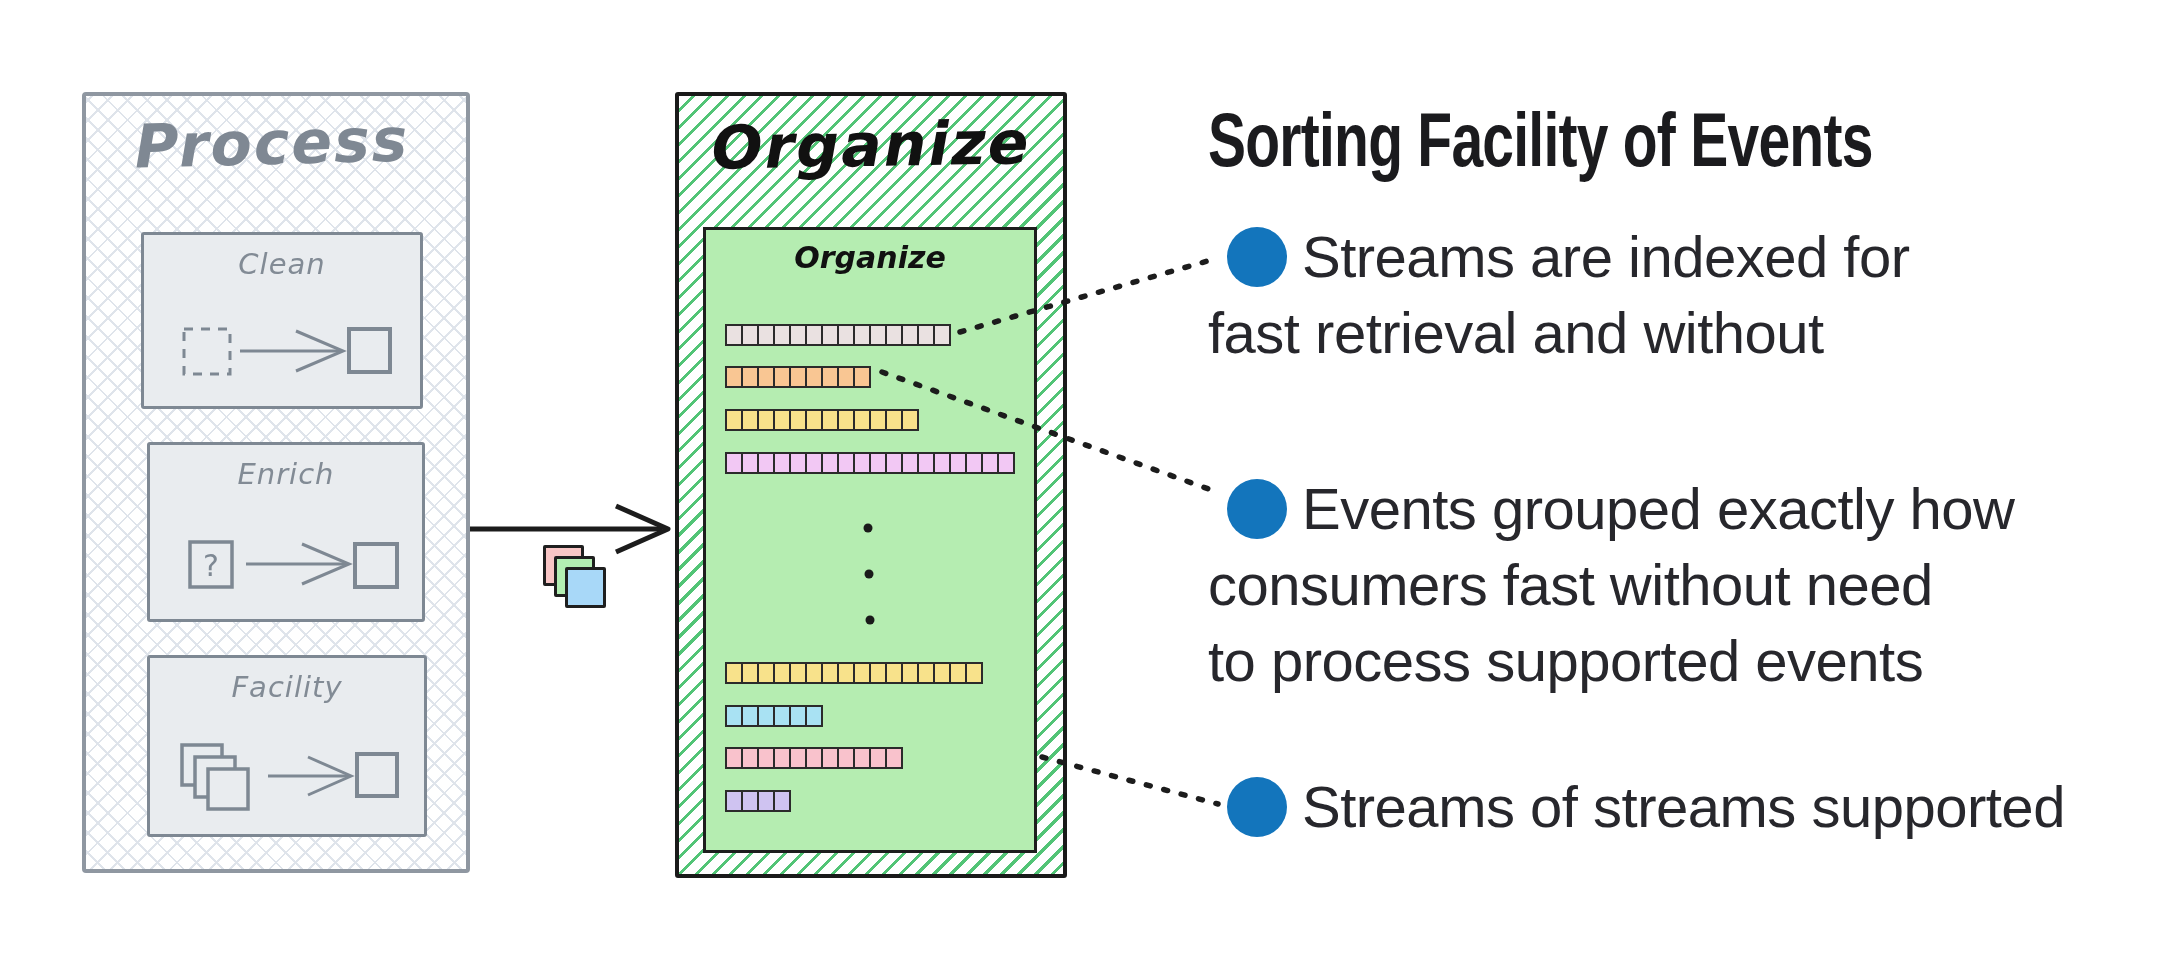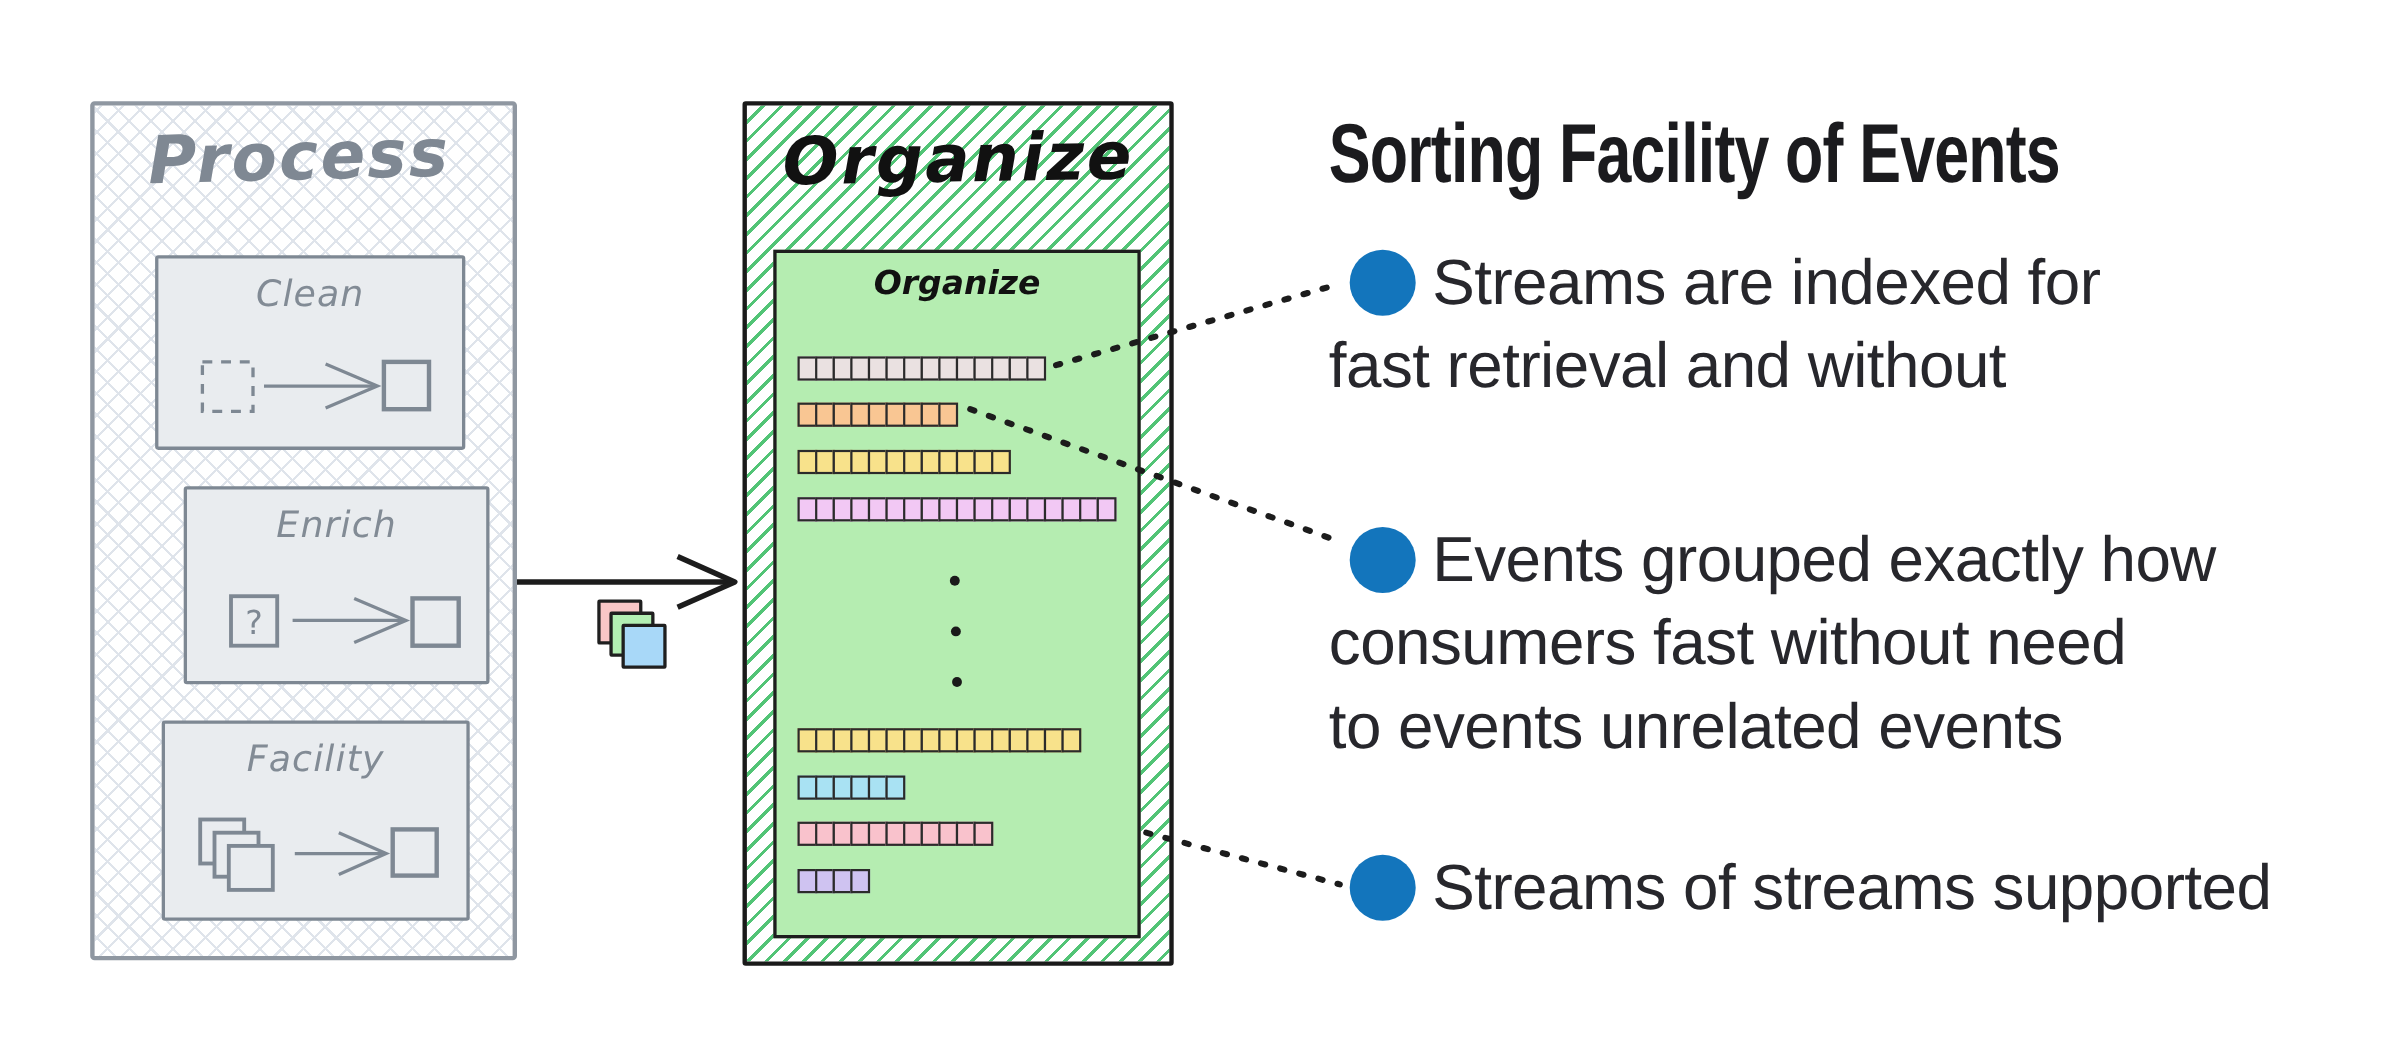--- a/index.html
+++ b/index.html
@@ -20,25 +20,25 @@
   .process-title{
     position:absolute;left:36px;top:12px;width:300px;text-align:center;
     font-size:60px;font-weight:bold;color:#7f8893;letter-spacing:2px;
     transform:rotate(-1.5deg);
   }
   .step-card{
     position:absolute;box-sizing:border-box;background:#e9ecef;
     border:3px solid #7e8893;border-radius:3px;
   }
   .card-clean{left:55px;top:136px;width:282px;height:177px;}
-  .card-enrich{left:61px;top:346px;width:278px;height:180px;margin-left:20px;}
+  .card-enrich{left:61px;top:346px;width:278px;height:180px;}
   .card-aggregate{left:61px;top:559px;width:280px;height:182px;}
   .step-label{
     position:absolute;left:0;top:12px;width:100%;text-align:center;
-    font-size:33px;color:#828b95;letter-spacing:1px;
+    font-size:29px;color:#828b95;letter-spacing:1px;
   }
   .step-icon{position:absolute;left:0;top:0;}
   
   .organize-panel{
     position:absolute;left:675px;top:92px;width:392px;height:786px;
     box-sizing:border-box;border:4px solid #1a1a1a;border-radius:3px;
     background:
       repeating-linear-gradient(135deg, transparent 0 9px, #52c476 9px 12px),
       #ffffff;
   }
@@ -252,21 +252,21 @@
     <div>
         <div class="callout-line first">Streams are indexed for</div>
         <div class="callout-line">fast retrieval and without</div>
       </div>
   </div>
   <div class="callout" style="top:471px">
     <span class="bullet-dot" style="background: rgb(19, 117, 188);"></span>
     <div>
         <div class="callout-line first">Events grouped exactly how</div>
         <div class="callout-line">consumers fast without need</div>
-        <div class="callout-line">to events unrelated events</div>
+        <div class="callout-line">to process supported events</div>
       </div>
   </div>
   <div class="callout" style="top:769px">
     <span class="bullet-dot" style="background: rgb(19, 117, 188);"></span>
     <div>
         <div class="callout-line first">Streams of streams supported</div>
       </div>
   </div>
 
   <svg id="overlay" width="2180" height="953" viewBox="0 0 2180 953">

